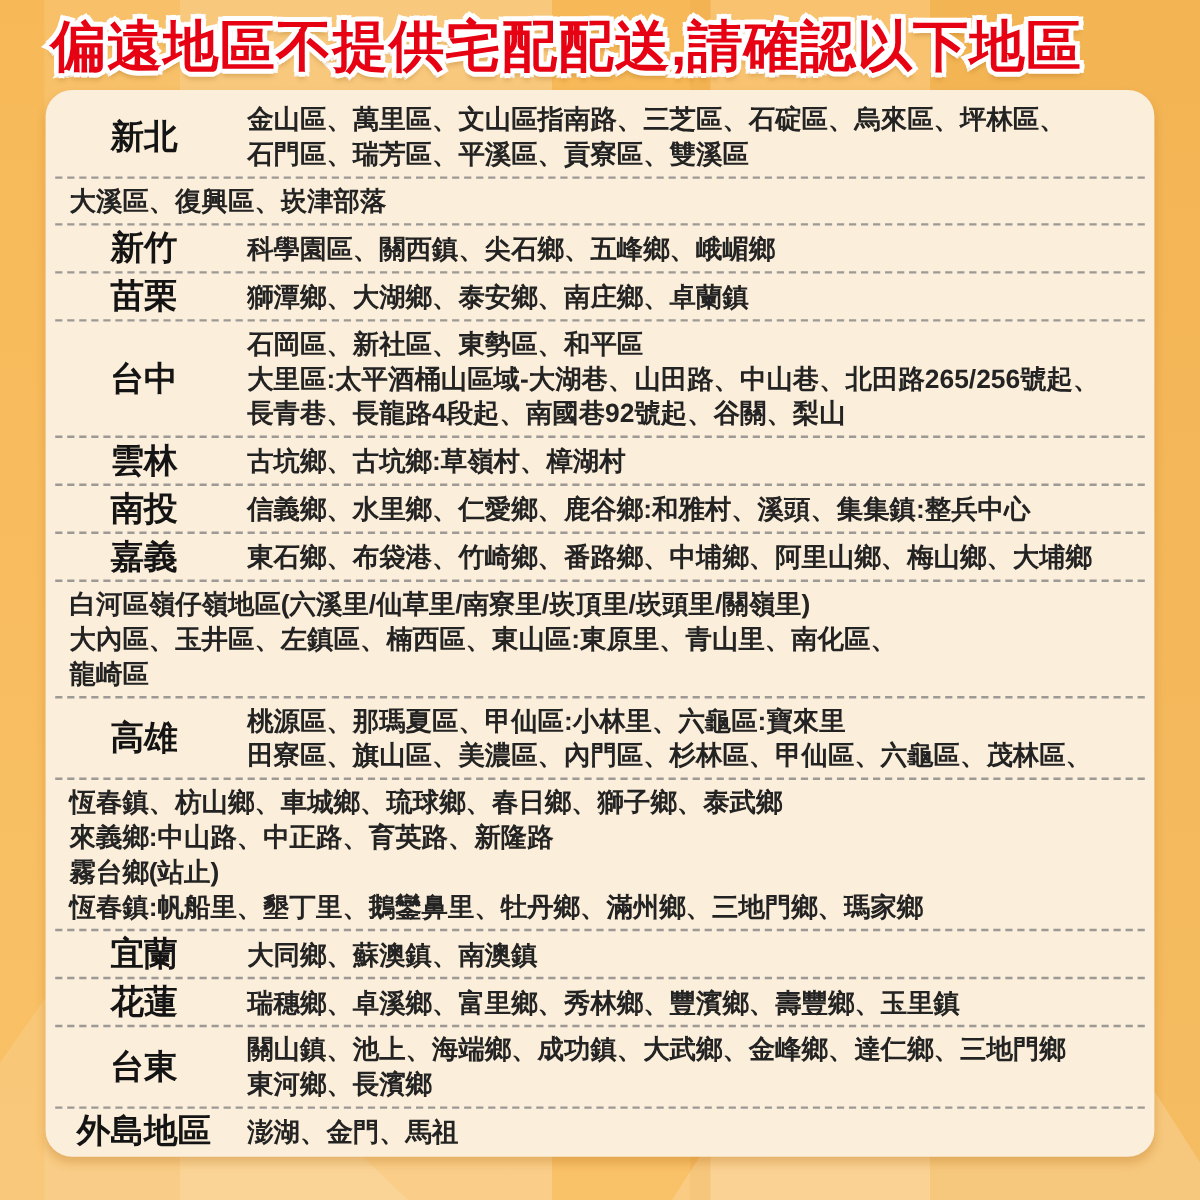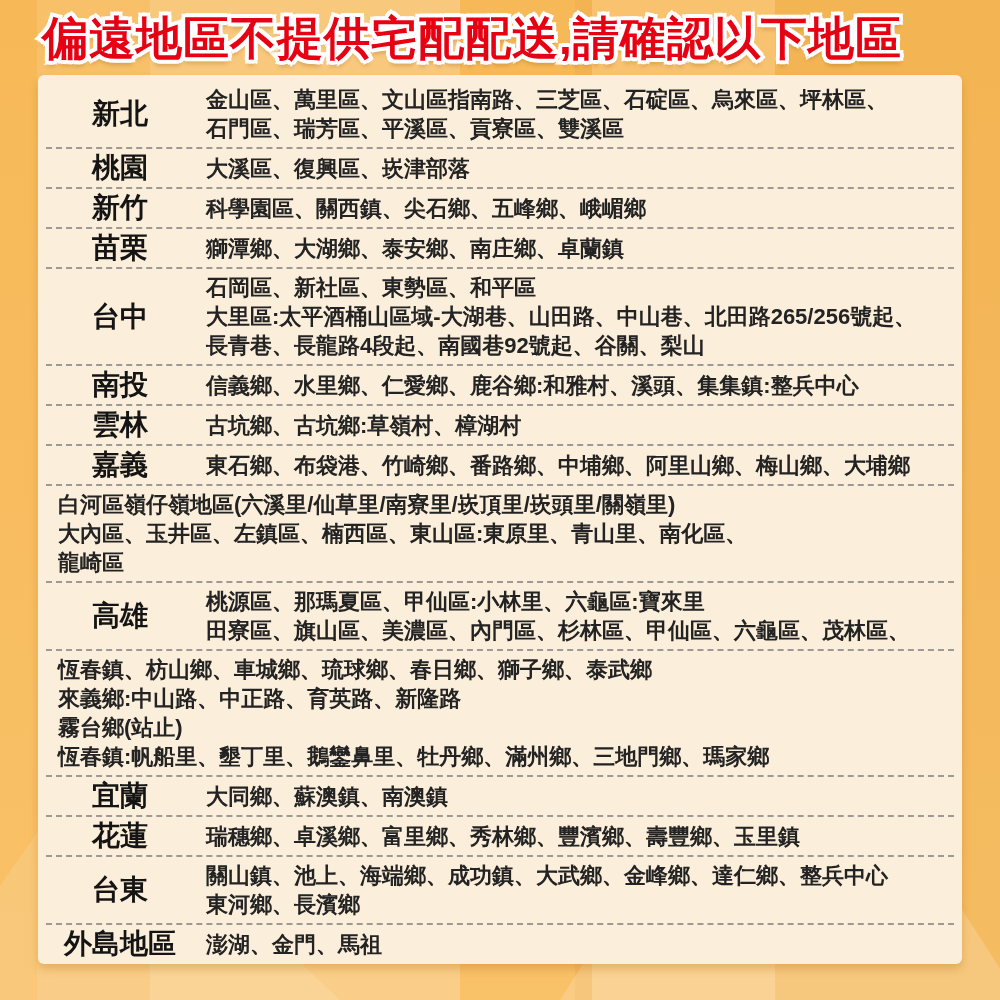--- a/index.html
+++ b/index.html
@@ -41,21 +41,21 @@
       -4px  0   0 #fff,  4px  0   0 #fff,
        0   -4px 0 #fff,  0    4px 0 #fff,
        0    6px 4px rgba(150,90,10,0.35);
   }
 
   .card {
     position: absolute;
     left: 38px; top: 75px;
     width: 924px; height: 889px;
     background: #fbeeda;
-    border-radius: 6px;
+    border-radius: 22px;
     padding: 6px 8px;
     box-shadow: 0 5px 8px rgba(180,105,15,0.30);
     display: flex;
     flex-direction: column;
     justify-content: space-between;
     overflow: hidden;
   }
 
   .row { display: flex; align-items: center; padding: 4px 0; }
   .row + .row { border-top: 2px dashed rgba(125,125,125,0.75); }
@@ -95,21 +95,20 @@
 <div class="card" id="region-table">
   <div class="row">
     <div class="row-label">新北</div>
     <div class="row-content">
         <div class="area-line">金山區、萬里區、文山區指南路、三芝區、石碇區、烏來區、坪林區、</div>
         <div class="area-line">石門區、瑞芳區、平溪區、貢寮區、雙溪區</div>
       </div>
   </div>
 
   <div class="row">
-    <div class="row-label">桃園</div>
     <div class="row-content">
         <div class="area-line">大溪區、復興區、崁津部落</div>
       </div>
   </div>
 
   <div class="row">
     <div class="row-label">新竹</div>
     <div class="row-content">
         <div class="area-line">科學園區、關西鎮、尖石鄉、五峰鄉、峨嵋鄉</div>
       </div>
@@ -125,30 +124,30 @@
   <div class="row">
     <div class="row-label">台中</div>
     <div class="row-content">
         <div class="area-line">石岡區、新社區、東勢區、和平區</div>
         <div class="area-line">大里區:太平酒桶山區域-大湖巷、山田路、中山巷、北田路265/256號起、</div>
         <div class="area-line">長青巷、長龍路4段起、南國巷92號起、谷關、梨山</div>
       </div>
   </div>
 
   <div class="row">
+    <div class="row-label">雲林</div>
+    <div class="row-content">
+        <div class="area-line">古坑鄉、古坑鄉:草嶺村、樟湖村</div>
+      </div>
+  </div>
+
+  <div class="row">
     <div class="row-label">南投</div>
     <div class="row-content">
         <div class="area-line">信義鄉、水里鄉、仁愛鄉、鹿谷鄉:和雅村、溪頭、集集鎮:整兵中心</div>
-      </div>
-  </div>
-
-  <div class="row">
-    <div class="row-label">雲林</div>
-    <div class="row-content">
-        <div class="area-line">古坑鄉、古坑鄉:草嶺村、樟湖村</div>
       </div>
   </div>
 
   <div class="row">
     <div class="row-label">嘉義</div>
     <div class="row-content">
         <div class="area-line">東石鄉、布袋港、竹崎鄉、番路鄉、中埔鄉、阿里山鄉、梅山鄉、大埔鄉</div>
       </div>
   </div>
 
@@ -187,21 +186,21 @@
   <div class="row">
     <div class="row-label">花蓮</div>
     <div class="row-content">
         <div class="area-line">瑞穗鄉、卓溪鄉、富里鄉、秀林鄉、豐濱鄉、壽豐鄉、玉里鎮</div>
       </div>
   </div>
 
   <div class="row">
     <div class="row-label">台東</div>
     <div class="row-content">
-        <div class="area-line">關山鎮、池上、海端鄉、成功鎮、大武鄉、金峰鄉、達仁鄉、整兵中心</div>
+        <div class="area-line">關山鎮、池上、海端鄉、成功鎮、大武鄉、金峰鄉、達仁鄉、三地門鄉</div>
         <div class="area-line">東河鄉、長濱鄉</div>
       </div>
   </div>
 
   <div class="row">
     <div class="row-label">外島地區</div>
     <div class="row-content">
         <div class="area-line">澎湖、金門、馬祖</div>
       </div>
   </div>

